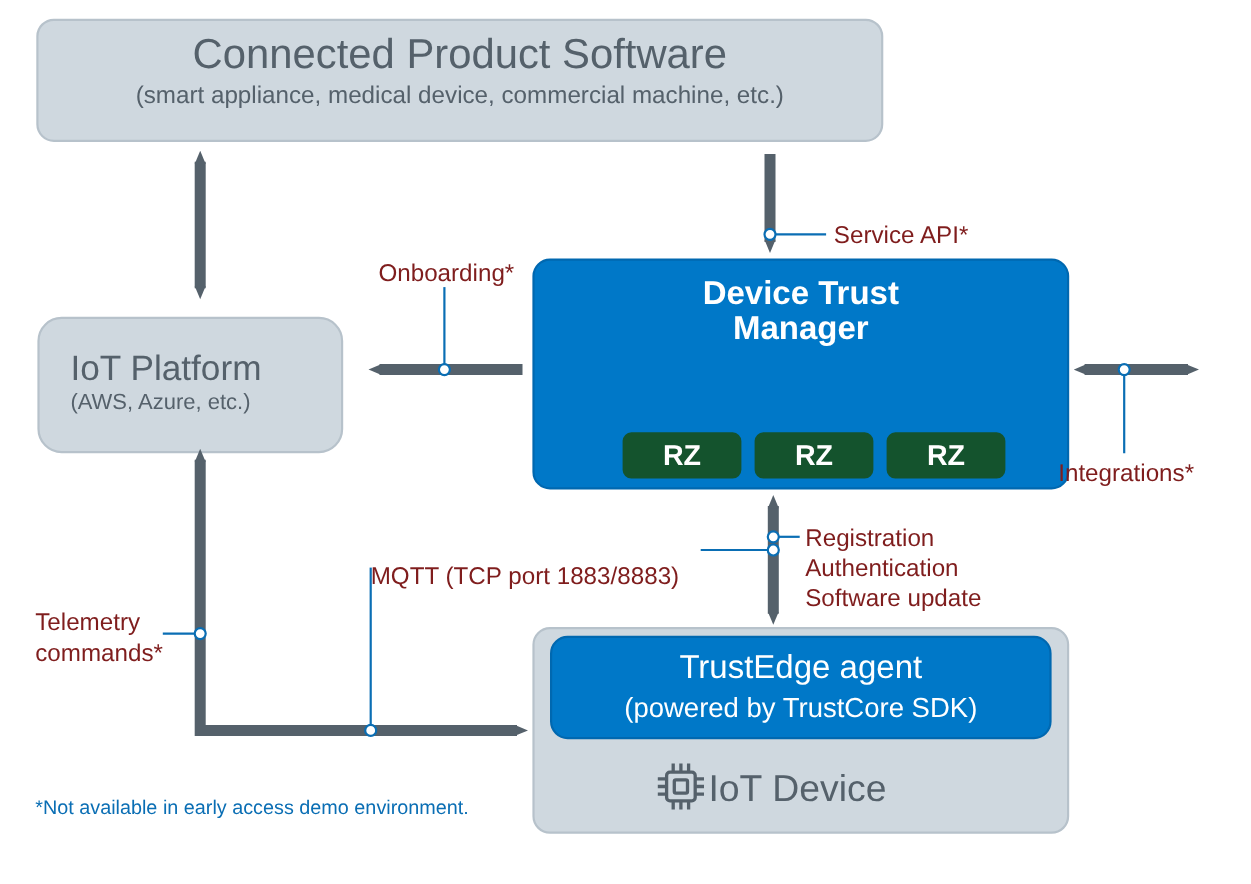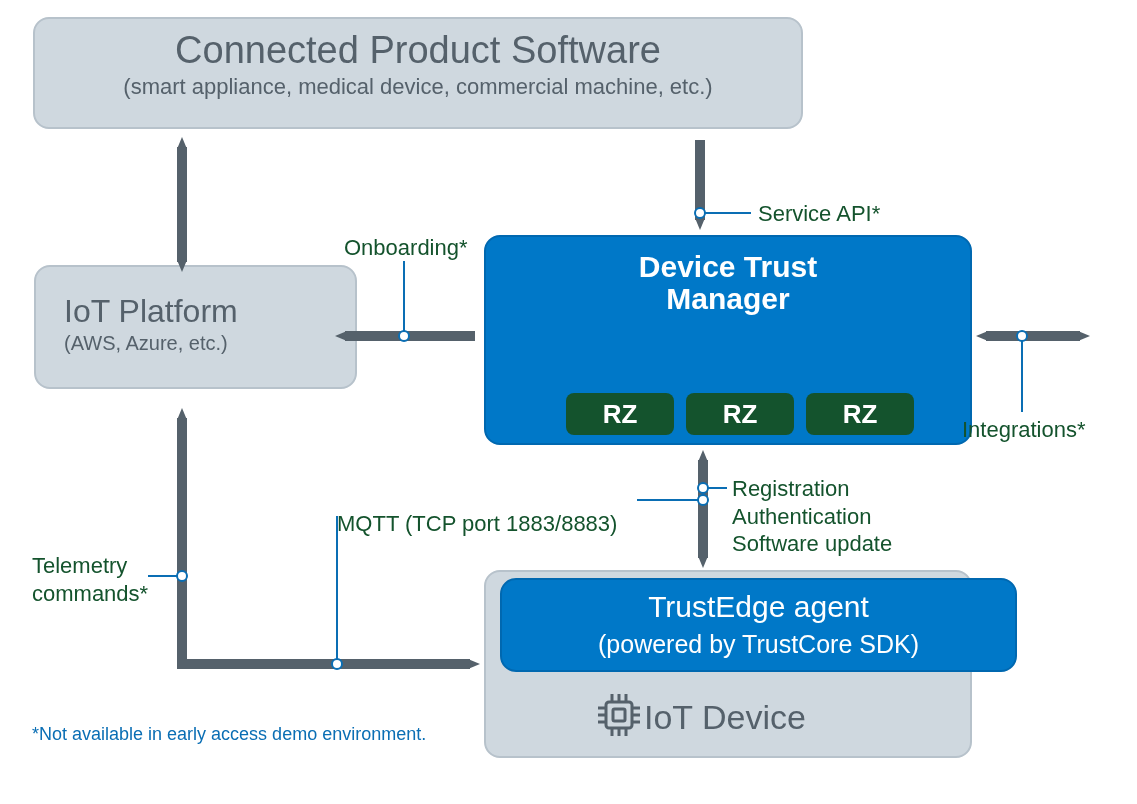--- a/index.html
+++ b/index.html
@@ -57,21 +57,21 @@
   .title-blue-on-blue {
     color: #ffffff;
     font-weight: 400;
   }
   .subtitle-dark {
     color: #55616b;
     font-weight: 400;
   }
   .label-blue {
     position: absolute;
-    color: #14532d;
+    color: #7f1d1d;
     font-size: 22px;
     line-height: 1.25;
   }
   .footnote {
     position: absolute;
     color: #0a6eb4;
     font-size: 18px;
   }
   .center-text {
     text-align: center;
@@ -82,21 +82,21 @@
 
 <div class="stage">
 
   <div class="box box-gray" style="left:33px; top:17px; width:770px; height:112px;">
     <div class="center-text" style="padding-top:10px;">
       <div class="title-dark" style="font-size:38px;">Connected Product Software</div>
       <div class="subtitle-dark" style="font-size:22px; margin-top:2px;">(smart appliance, medical device, commercial machine, etc.)</div>
     </div>
   </div>
 
-  <div class="box box-gray" style="left:34px; top:265px; width:323px; height:124px;">
+  <div class="box box-gray" style="left:34px; top:288px; width:278px; height:124px;border-radius:22px;">
     <div style="padding:26px 0 0 28px;">
       <div class="title-dark" style="font-size:32px;">IoT Platform</div>
       <div class="subtitle-dark" style="font-size:20px; margin-top:2px;">(AWS, Azure, etc.)</div>
     </div>
   </div>
 
   <div class="box box-blue" style="left:484px; top:235px; width:488px; height:210px;">
     <div class="center-text" style="padding-top:14px;">
       <div class="title-blue-on-blue" style="font-size:30px; line-height:1.08;font-weight:bold;">
         <span>Device Trust</span><br>
@@ -128,21 +128,21 @@
           <line x1="4" y1="32" x2="12" y2="32" stroke="#55616b" stroke-width="3"></line>
           <line x1="38" y1="18" x2="46" y2="18" stroke="#55616b" stroke-width="3"></line>
           <line x1="38" y1="25" x2="46" y2="25" stroke="#55616b" stroke-width="3"></line>
           <line x1="38" y1="32" x2="46" y2="32" stroke="#55616b" stroke-width="3"></line>
         </svg>
       </span>
       <span class="title-dark" style="font-size:34px;">IoT Device</span>
     </div>
   </div>
 
-  <div class="box box-blue-inner" style="left:500px; top:578px; width:517px; height:94px;">
+  <div class="box box-blue-inner" style="left:500px; top:578px; width:456px; height:94px;">
     <div class="center-text" style="padding-top:10px;">
       <div class="title-blue-on-blue" style="font-size:30px;">TrustEdge agent</div>
       <div style="color:#ffffff; font-size:25px; margin-top:6px;">(powered by TrustCore SDK)</div>
     </div>
   </div>
 
   <svg class="layer">
     <defs>
       <marker id="ah" markerWidth="14" markerHeight="14" refX="2" refY="5" orient="auto" markerUnits="userSpaceOnUse">
         <path d="M0,0 L12,5 L0,10 Z" fill="#55616b"></path>

